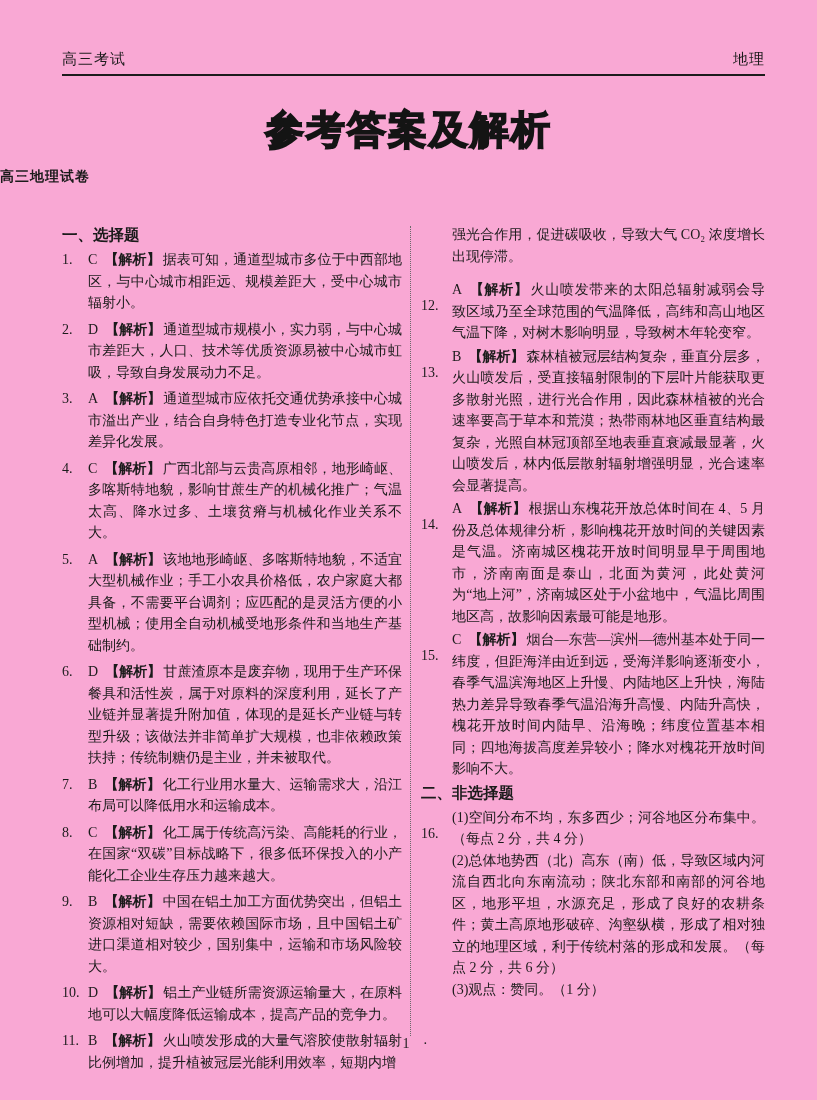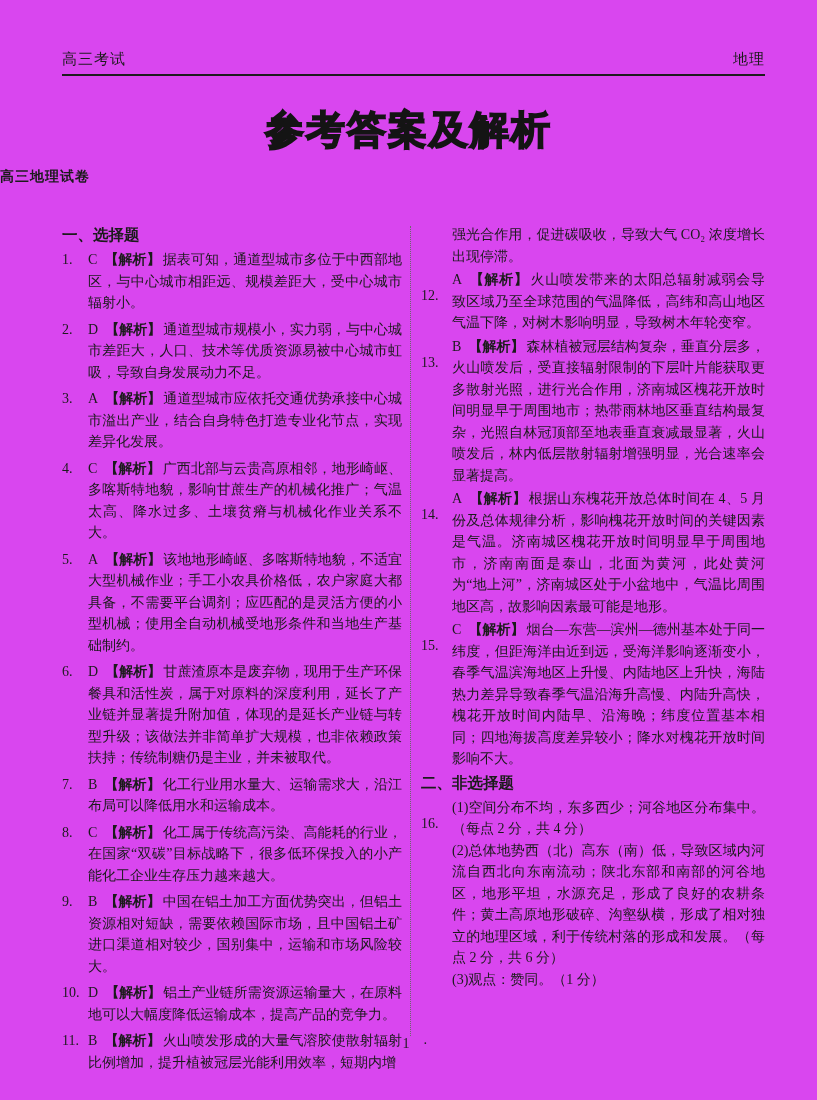--- a/index.html
+++ b/index.html
@@ -1,21 +1,21 @@
 <!DOCTYPE html>
 <html><head>
 <meta charset="utf-8">
 <style>
   html,body { margin:0; padding:0; }
   body {
     width:817px; height:1100px; background:#ffffff; color:#1b1b1b;
     font-family:"Liberation Serif","DejaVu Serif",serif;
     -webkit-font-smoothing:antialiased;
   }
-  .page { position:relative; width:817px; height:1100px; overflow:hidden; background:#d946ef; }
+  .page { position:relative; width:817px; height:1100px; overflow:hidden; background:#f9a8d4; }
 
   .header {
     position:absolute; left:62px; right:52px; top:50px;
     display:flex; justify-content:space-between; align-items:flex-end;
     font-size:15px; letter-spacing:1px;
     border-bottom:2px solid #1c1c1c; padding-bottom:5px;
   }
 
   .title {
     position:absolute; top:90px; left:0; width:100%; text-align:center;
@@ -43,21 +43,21 @@
   .num  { flex:0 0 26px; }
   .col-right .num { flex-basis:31px;margin-top:16px; }
   .body { flex:1; min-width:0; text-align:justify; }
   .ans  { margin-right:7px; }
   .tag  {
     font-family:"Liberation Sans","DejaVu Sans",sans-serif;
     font-weight:bold; margin-right:2px;
   }
   .cont {
     padding-left:31px; text-align:justify;
-    font-size:14px; line-height:21.5px; margin-bottom:2px;
+    font-size:14px; line-height:21.5px; margin-bottom:12px;
   }
   .q16 .body p { margin:0; text-align:justify; }
 
   .footer {
     position:absolute; top:1036px; left:0; width:100%;
     text-align:center; font-size:14px; letter-spacing:5px;
   }
 </style>
 </head>
 <body>
@@ -127,21 +127,21 @@
 
     <div class="col-right">
       <div class="cont">强光合作用，促进碳吸收，导致大气 CO₂ 浓度增长出现停滞。</div>
 
       <div class="item">
         <span class="num">12.</span>
         <span class="body"><span class="ans">A</span><span class="tag">【解析】</span><span>火山喷发带来的太阳总辐射减弱会导致区域乃至全球范围的气温降低，高纬和高山地区气温下降，对树木影响明显，导致树木年轮变窄。</span></span>
       </div>
       <div class="item">
         <span class="num">13.</span>
-        <span class="body"><span class="ans">B</span><span class="tag">【解析】</span><span>森林植被冠层结构复杂，垂直分层多，火山喷发后，受直接辐射限制的下层叶片能获取更多散射光照，进行光合作用，济南城区槐花开放时间明显早于周围地市；热带雨林地区垂直结构最复杂，光照自林冠顶部至地表垂直衰减最显著，火山喷发后，林内低层散射辐射增强明显，光合速率会显著提高。</span></span>
+        <span class="body"><span class="ans">B</span><span class="tag">【解析】</span><span>森林植被冠层结构复杂，垂直分层多，火山喷发后，受直接辐射限制的下层叶片能获取更多散射光照，进行光合作用，因此森林植被的光合速率要高于草本和荒漠；热带雨林地区垂直结构最复杂，光照自林冠顶部至地表垂直衰减最显著，火山喷发后，林内低层散射辐射增强明显，光合速率会显著提高。</span></span>
       </div>
       <div class="item">
         <span class="num">14.</span>
         <span class="body"><span class="ans">A</span><span class="tag">【解析】</span><span>根据山东槐花开放总体时间在 4、5 月份及总体规律分析，影响槐花开放时间的关键因素是气温。济南城区槐花开放时间明显早于周围地市，济南南面是泰山，北面为黄河，此处黄河为“地上河”，济南城区处于小盆地中，气温比周围地区高，故影响因素最可能是地形。</span></span>
       </div>
       <div class="item">
         <span class="num">15.</span>
         <span class="body"><span class="ans">C</span><span class="tag">【解析】</span><span>烟台—东营—滨州—德州基本处于同一纬度，但距海洋由近到远，受海洋影响逐渐变小，春季气温滨海地区上升慢、内陆地区上升快，海陆热力差异导致春季气温沿海升高慢、内陆升高快，槐花开放时间内陆早、沿海晚；纬度位置基本相同；四地海拔高度差异较小；降水对槐花开放时间影响不大。</span></span>
       </div>
 

